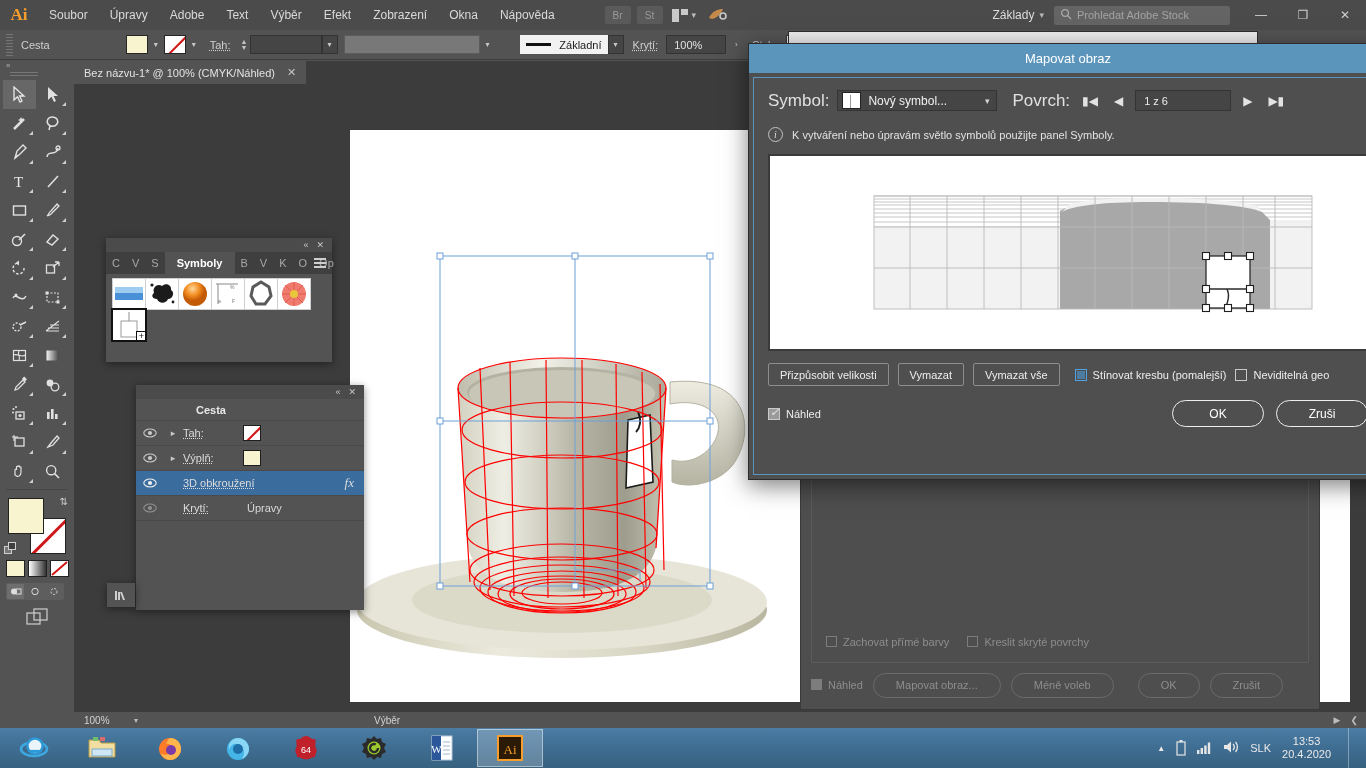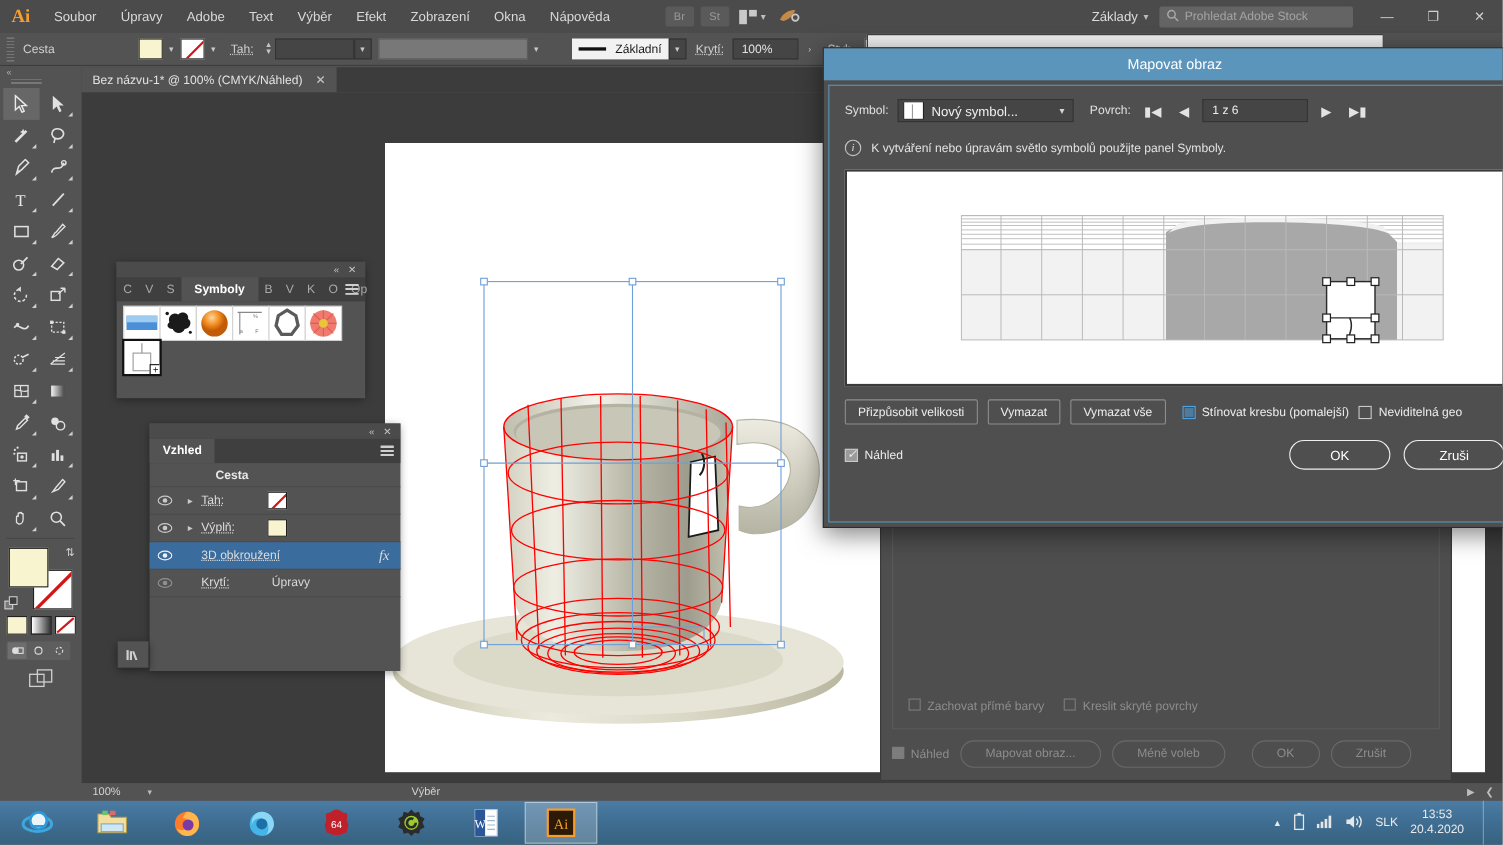--- a/index.html
+++ b/index.html
@@ -173,21 +173,21 @@
           justify-content:center; padding:0 22px; color:#8d8d8d; }
 
   
   #map-dialog { position:absolute; left:748px; top:43px; width:640px; height:437px;
                 background:#4f4f4f; border:1px solid #2c2c2c; box-shadow:0 6px 22px rgba(0,0,0,.5); }
   .dlg-title { height:29px; background:#5b95bc; color:#fff; font-size:13px;
                display:flex; align-items:center; justify-content:center; }
   .dlg-body { position:absolute; left:4px; top:33px; right:4px; bottom:4px; background:#4f4f4f;
               border:1px solid #5b95bc; padding:12px 14px; }
   .dlg-row1 { display:flex; align-items:center; gap:8px; }
-  .lbl { font-size:11px; color:#e0e0e0; }
+  .lbl { font-size:17px; color:#e0e0e0; }
   .sym-select { width:160px; height:21px; background:#454545; border:1px solid #343434;
                 display:flex; align-items:center; gap:7px; padding:0 4px; }
   .sym-thumb { width:19px;height:17px;background:#fff;border:1px solid #222; position:relative;}
   .sym-thumb:after{content:"";position:absolute;left:7px;top:2px;width:1px;height:13px;background:#999;}
   .sel-chev { margin-left:auto; color:#d5d5d5; font-size:9px; padding-right:3px;}
   .nav-btn { color:#e3e3e3; font-size:12px; padding:0 4px; }
   .surf-field { width:96px; height:21px; background:#454545; border:1px solid #343434;
                 display:flex; align-items:center; padding:0 8px; color:#ececec; font-size:11px; }
   .dlg-info { display:flex; align-items:center; gap:9px; margin-top:16px; font-size:11px; color:#e2e2e2; }
   .info-ico { width:15px;height:15px;border-radius:50%;border:1px solid #c3c3c3; color:#dcdcdc;
@@ -698,24 +698,20 @@
         <span class="sym-plus">+</span>
       </div>
     </div>
   </div>
 
   <div class="panel" id="appearance-panel">
     <div class="panel-top">
       <span>«</span>
       <span>✕</span>
     </div>
-    <div class="tabstrip">
-      <div class="ptab active">Vzhled</div>
-      <div class="pmenu"></div>
-    </div>
     <div class="ap-rowhead">Cesta</div>
 
     <div class="ap-row">
       <span class="ap-eye">
         <svg width="14" height="10" viewBox="0 0 14 10">
             <ellipse cx="7" cy="5" rx="6.2" ry="4" fill="none" stroke="#c9c9c9" stroke-width="1.1"></ellipse>
             <circle cx="7" cy="5" r="2.1" fill="#c9c9c9"></circle>
           </svg>
       </span>
       <span class="ap-arrow">▸</span>

